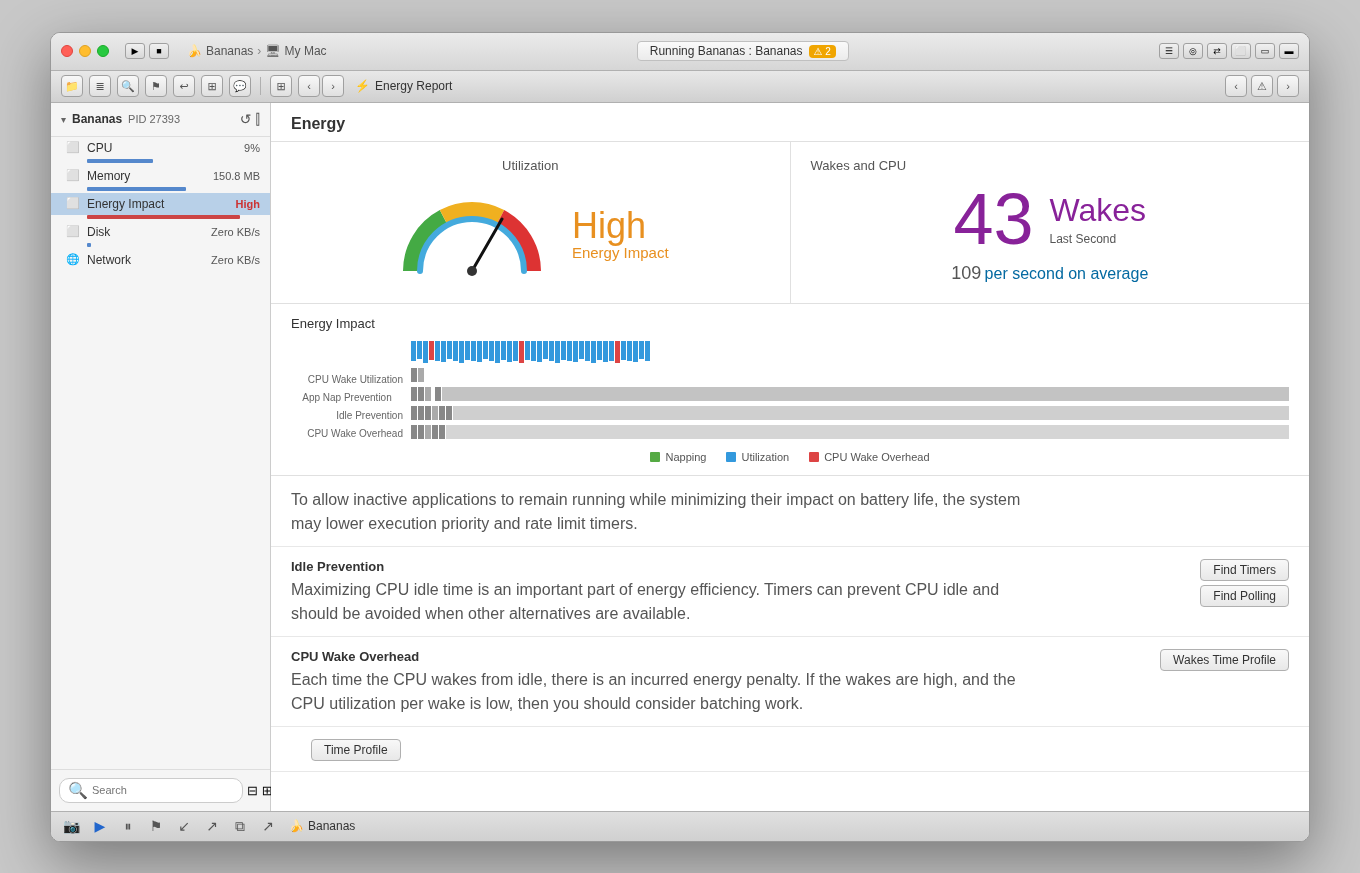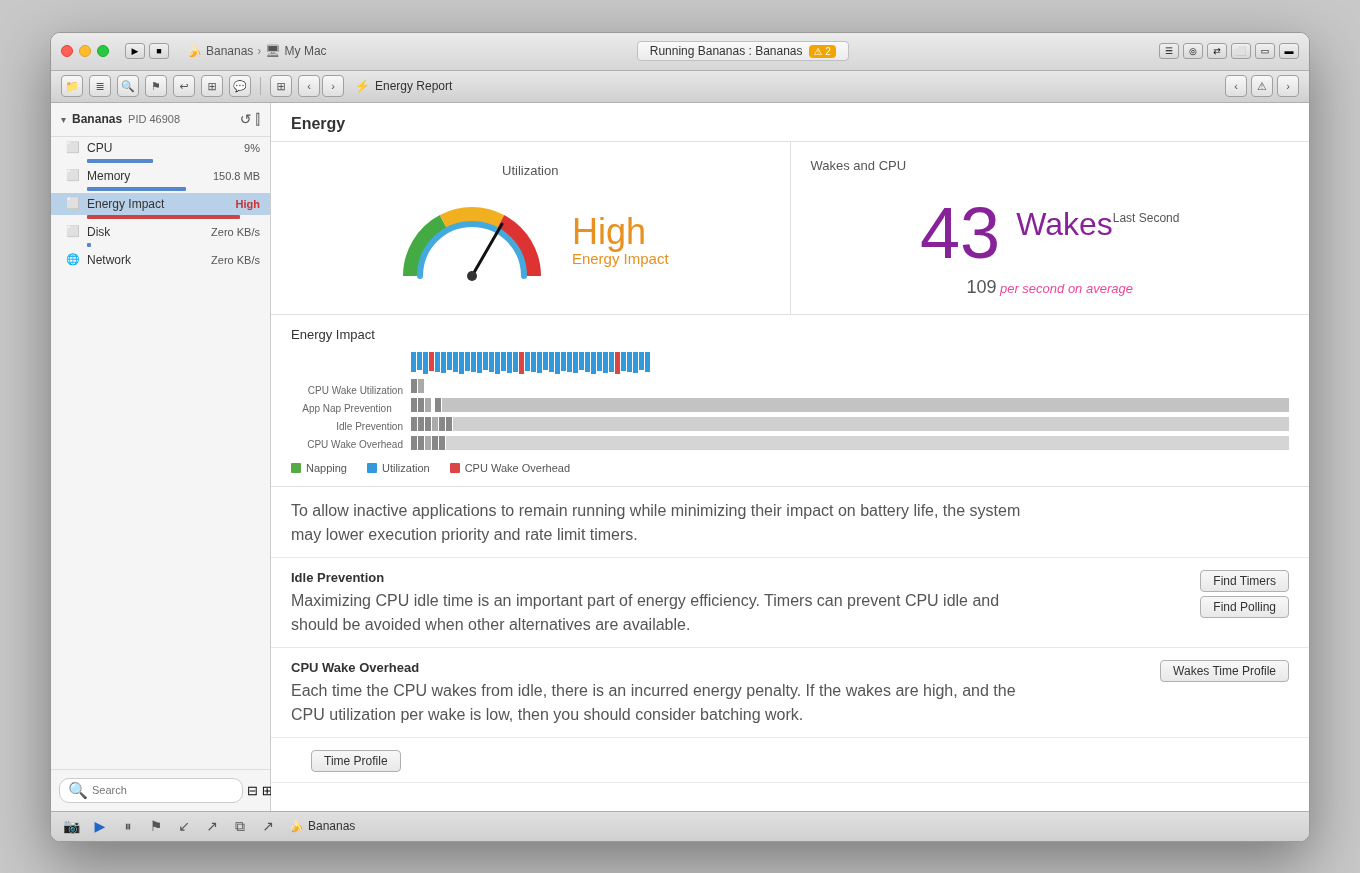--- a/index.html
+++ b/index.html
@@ -61,34 +61,34 @@
     .gauge-section { display: flex; border-bottom: 1px solid #e0e0e0; }
     .gauge-left { flex: 1; padding: 16px 20px; display: flex; align-items: center; justify-content: center; flex-direction: column; border-right: 1px solid #e0e0e0; }
     .gauge-title { font-size: 13px; color: #555; margin-bottom: 10px; }
     .gauge-container { display: flex; align-items: center; gap: 20px; }
     .gauge-svg-wrap { position: relative; }
     .gauge-label { display: flex; flex-direction: column; align-items: flex-start; }
     .gauge-label-high { font-size: 36px; font-weight: 400; color: #e89020; line-height: 1; }
     .gauge-label-sub { font-size: 15px; color: #e89020; }
 
     .gauge-right { flex: 1; padding: 16px 20px; display: flex; flex-direction: column; align-items: center; }
-    .wakes-title { font-size: 13px; color: #555; margin-bottom: 24px; align-self: flex-start; }
+    .wakes-title { font-size: 13px; color: #555; margin-bottom: 10px; align-self: flex-start; }
     .wakes-container { display: flex; align-items: flex-start; gap: 16px; }
     .wakes-number { font-size: 72px; font-weight: 400; color: #882299; line-height: 1; }
-    .wakes-right { display: flex; flex-direction: row; padding-top: 10px; }
+    .wakes-right { display: flex; flex-direction: column; padding-top: 10px; }
     .wakes-label { font-size: 32px; font-weight: 300; color: #882299; line-height: 1.1; }
     .wakes-sub { font-size: 12px; color: #555; margin-top: 4px; }
     .wakes-avg { font-size: 12px; color: #555; margin-top: 8px; }
     .wakes-avg span { font-size: 18px; color: #555; font-weight: 400; }
 
     
     .chart-section { padding: 12px 20px; border-bottom: 1px solid #e0e0e0; }
     .chart-title { font-size: 13px; color: #333; margin-bottom: 10px; font-weight: 500; }
     .chart-area { display: flex; }
-    .legend { display: flex; gap: 20px; margin-top: 8px; font-size: 11px; color: #555; }
+    .legend { display: flex; justify-content: center; gap: 20px; margin-top: 8px; font-size: 11px; color: #555; }
     .legend-item { display: flex; align-items: center; gap: 5px; }
     .legend-dot { width: 10px; height: 10px; border-radius: 1px; }
 
     
     .info-section { padding: 12px 20px 10px; border-bottom: 1px solid #e8e8e8; display: flex; align-items: flex-start; }
     .info-text { flex: 1; }
     .info-title { font-size: 13px; font-weight: 600; color: #333; margin-bottom: 4px; }
     .info-desc { font-size: 16px; color: #555; line-height: 1.5; max-width: 750px; }
     .info-buttons { display: flex; flex-direction: column; gap: 4px; padding-left: 20px; }
     .info-btn { padding: 3px 12px; background: linear-gradient(to bottom, #f8f8f8, #e8e8e8); border: 1px solid #b0b0b0; border-radius: 4px; font-size: 12px; color: #333; cursor: pointer; white-space: nowrap; }
@@ -162,21 +162,21 @@
       <div class="toolbar-btn">›</div>
     </div>
   </div>
 
   <div class="main">
 
     <div class="sidebar">
       <div class="sidebar-header">
         <span class="sidebar-expand">▾</span>
         <span class="process-name">Bananas</span>
-        <span class="process-pid">PID 46908</span>
+        <span class="process-pid">PID 27393</span>
         <div class="sidebar-icons">
           <span class="sidebar-icon">↺</span>
           <span class="sidebar-icon">⫿</span>
         </div>
       </div>
 
       <div class="sidebar-item">
         <div class="sidebar-item-icon">⬜</div>
         <span class="sidebar-item-label">CPU</span>
         <span class="sidebar-item-value">9%</span>
@@ -255,21 +255,21 @@
           <div class="wakes-title">Wakes and CPU</div>
           <div class="wakes-container">
             <div class="wakes-number">43</div>
             <div class="wakes-right">
               <div class="wakes-label">Wakes</div>
               <div class="wakes-sub">Last Second</div>
             </div>
           </div>
           <div class="wakes-avg">
             <span style="font-size:18px; font-weight:500; color:#555;">109</span>
-            <span style="font-size:13px; color:#ec4899;font-style:italic;">per second on average</span>
+            <span style="font-size:16px; color:#0369a1;">per second on average</span>
           </div>
         </div>
       </div>
 
       <div class="chart-section">
         <div class="chart-title">Energy Impact</div>
         <div class="chart-area">
           <div style="width:120px; flex-shrink:0; display:flex; flex-direction:column; justify-content:space-around; padding-right:8px; padding-top:30px;">
             <div style="font-size:10px; color:#666; text-align:right; height:18px; line-height:18px;">CPU Wake Utilization</div>
             <div style="font-size:10px; color:#666; text-align:center; height:18px; line-height:18px;">App Nap Prevention</div>

